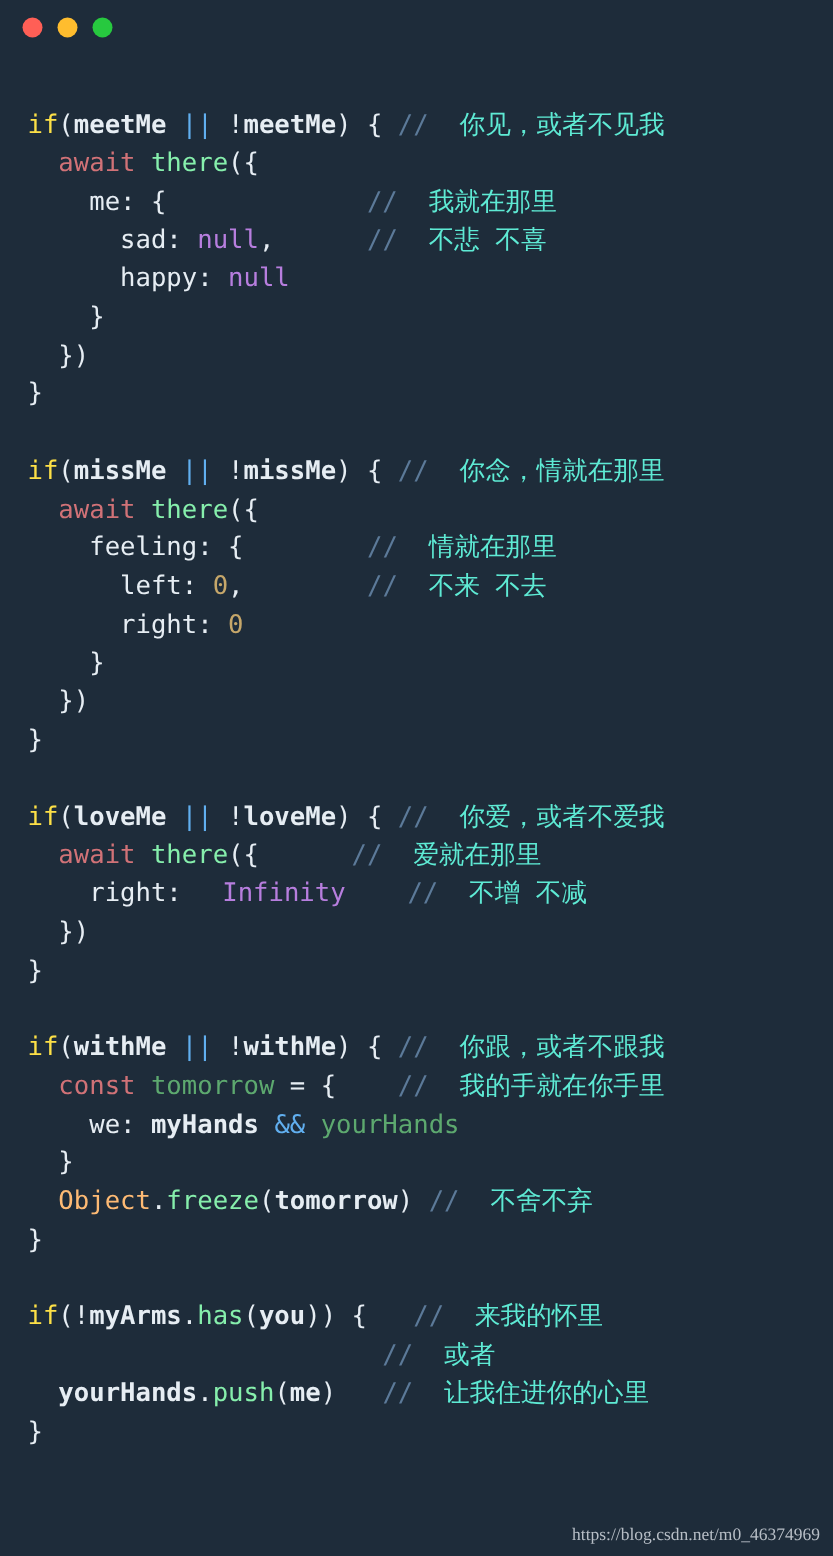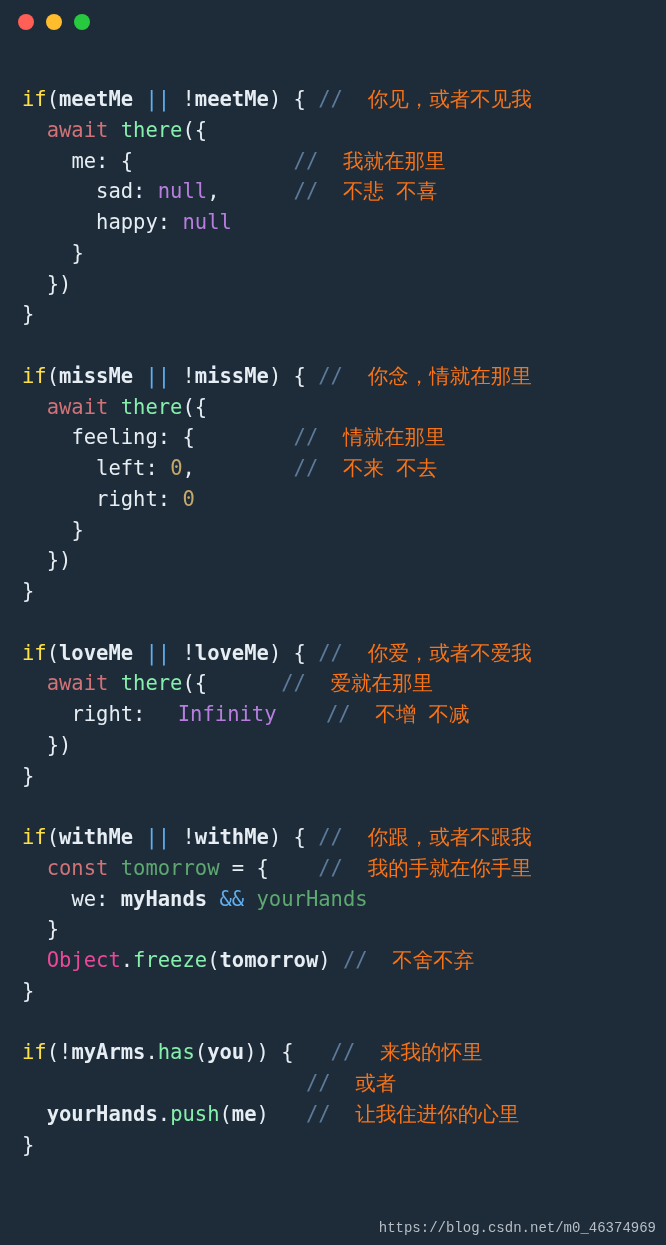--- a/index.html
+++ b/index.html
@@ -31,34 +31,34 @@
   .kw-if     { color: #fde047; }   
   .kw-await  { color: #d17277; }   
   .kw-const  { color: #d17277; }   
   .ident     { color: #e6edf3; font-weight: bold; }
   .paren     { color: #e6edf3; }
   .op-not    { color: #e6edf3; }
   .op-or     { color: #61afef; }
   .fn        { color: #86efac; }   
   .prop      { color: #e6edf3; }
   .varname   { color: #5da96f; }   
-  .obj       { color: #ec4899; text-align: center; }
+  .obj       { color: #fdba74; text-align: center; }
   .kw-null   { color: #b77ede; }
   .num       { color: #c6a76a; }
   .kw-inf    { color: #b77ede; margin-left: 20px; }
   .op-and    { color: #61afef; }
   .cmt       { color: #5c7a99; }
-  .cmtxt     { color: #f97316; }
+  .cmtxt     { color: #5eead4; }
   .watermark {
     position: absolute;
     right: 10px;
     bottom: 6px;
     font-size: 14px;
     color: #b7bec6;
-    font-family: Liberation Mono, monospace;
+    font-family: Liberation Serif, serif;
   }
 </style>
 </head>
 <body>
 
 <div class="titlebar">
   <span class="dot" style="background:#ff5f56"></span>
   <span class="dot" style="background:#ffbd2e"></span>
   <span class="dot" style="background:#27c93f"></span>
 </div>

